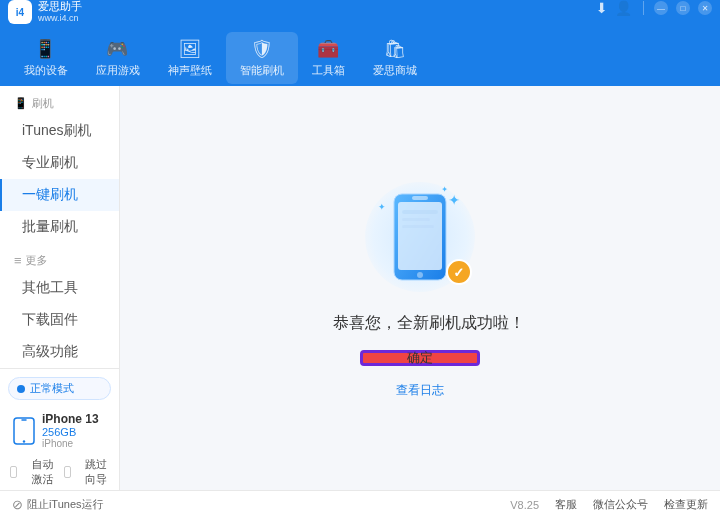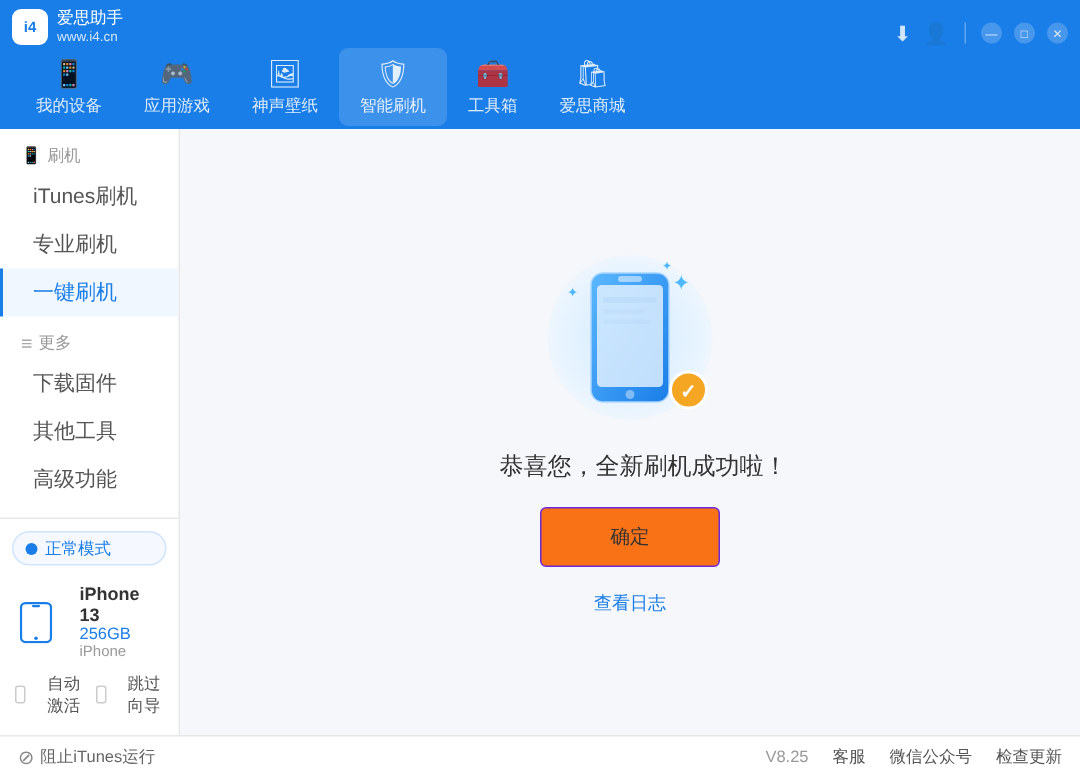--- a/index.html
+++ b/index.html
@@ -11,21 +11,21 @@
       color: #333;
       overflow: hidden;
       background: #f0f2f5;
     }
 
     
     .title-bar {
       height: 30px;
       background: #1a7ee8;
       display: flex;
-      align-items: flex-end;
+      align-items: flex-start;
       justify-content: space-between;
       padding: 0 8px;
     }
     .title-bar-logo {
       display: flex;
       align-items: center;
       gap: 6px;
     }
     .logo-icon {
       width: 24px;
@@ -161,21 +161,21 @@
       border-radius: 50%;
       background: #1a7ee8;
     }
     .device-mode-text {
       font-size: 11px;
       color: #1a7ee8;
     }
     .device-info {
       display: flex;
       align-items: center;
-      gap: 15px;
+      gap: 4px;
       padding: 4px 2px;
     }
     .device-icon-box {
       width: 28px;
       height: 28px;
       color: #1a7ee8;
       font-size: 20px;
       display: flex;
       align-items: center;
       justify-content: center;
@@ -292,23 +292,23 @@
 
     .success-title {
       font-size: 16px;
       color: #333;
       font-weight: 500;
       margin-left: 18px;
     }
 
     .confirm-btn {
       width: 120px;
-      height: 40px;
-      border: 1px solid #6d28d9;
-      background: #f97316;
+      height: 16px;
+      border: 3px solid #6d28d9;
+      background: #ef4444;
       border-radius: 4px;
       cursor: pointer;
       font-size: 13px;
       color: #333;
       display: flex;
       align-items: center;
       justify-content: center;
     }
 
     .view-log-link {
@@ -412,30 +412,33 @@
     </div>
     <div class="sidebar-item">
       <span>iTunes刷机</span>
     </div>
     <div class="sidebar-item">
       <span>专业刷机</span>
     </div>
     <div class="sidebar-item active">
       <span>一键刷机</span>
     </div>
+    <div class="sidebar-item">
+      <span>批量刷机</span>
+    </div>
 
     <div class="sidebar-section-title">
       <span style="color:#aaa;font-size:13px;">≡</span>
       <span>更多</span>
     </div>
     <div class="sidebar-item">
+      <span>其他工具</span>
+    </div>
+    <div class="sidebar-item">
       <span>下载固件</span>
-    </div>
-    <div class="sidebar-item">
-      <span>其他工具</span>
     </div>
     <div class="sidebar-item">
       <span>高级功能</span>
     </div>
 
     <div class="sidebar-spacer"></div>
 
     <div class="device-panel">
       <div class="device-mode">
         <div class="device-mode-dot"></div>

